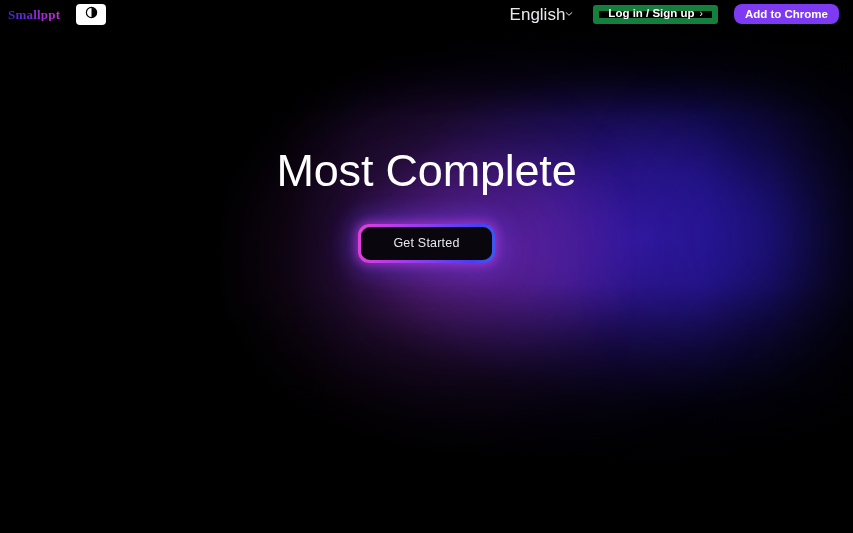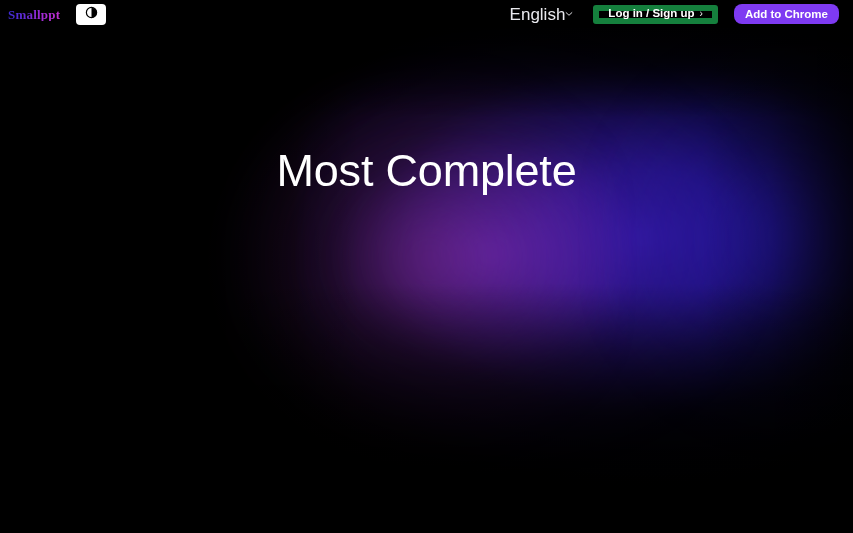--- a/index.html
+++ b/index.html
@@ -357,17 +357,22 @@
     <div class="glow vignette-left"></div>
     <div class="glow vignette-right"></div>
     <div class="glow vignette-bottom"></div>
 
     <div class="hero-content">
 
       <h1 class="headline">
         <div class="headline-1">Most Complete</div>
       </h1>
 
+      <div class="cta-wrap">
+        <div class="cta-shell">
+          <button class="cta-button">Get Started</button>
+        </div>
+      </div>
 
     </div>
   </section>
 
 </div>
 
 </body></html>

